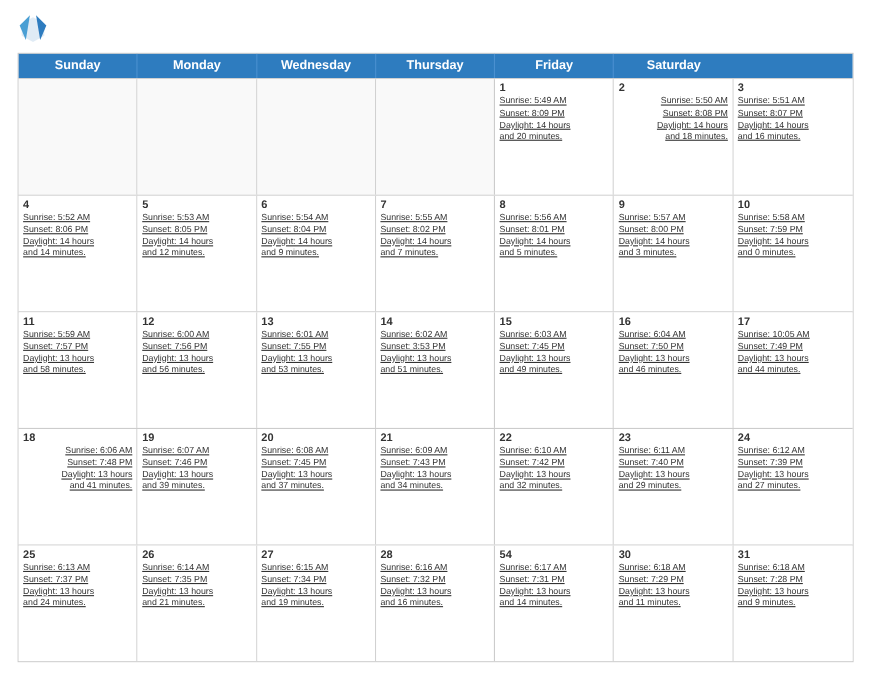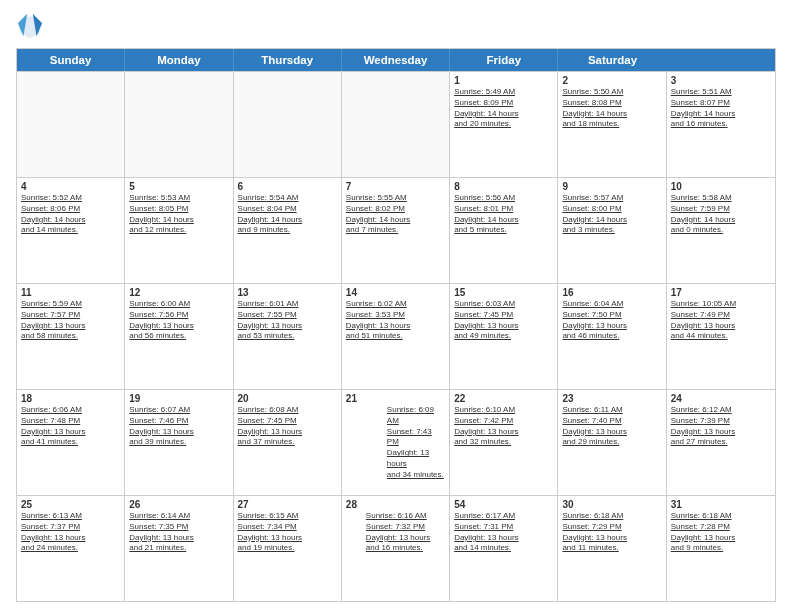--- a/index.html
+++ b/index.html
@@ -129,41 +129,41 @@
     <div class="title-block">
       <div class="month-year"></div>
       <div class="location"></div>
     </div>
   </div>
 
   <div class="calendar">
     <div class="day-headers">
     <div class="day-header">Sunday</div>
         <div class="day-header">Monday</div>
+        <div class="day-header">Wednesday</div>
         <div class="day-header">Thursday</div>
-        <div class="day-header">Wednesday</div>
         <div class="day-header">Friday</div>
         <div class="day-header">Saturday</div>
       </div>
     <div class="calendar-body">
     <div class="week-row">
           <div class="day-cell empty"></div>
           <div class="day-cell empty"></div>
           <div class="day-cell empty"></div>
           <div class="day-cell empty"></div>
           <div class="day-cell">
             <div class="day-num">1</div>
             <div class="day-info" style="white-space: pre-line;">Sunrise: 5:49 AM
 Sunset: 8:09 PM
 Daylight: 14 hours
 and 20 minutes.</div>
           </div>
           <div class="day-cell">
             <div class="day-num">2</div>
-            <div class="day-info" style="white-space: pre-line;">Sunrise: 5:50 AM
+            <div class="day-info" style="white-space: pre-line; text-align: right;">Sunrise: 5:50 AM
 Sunset: 8:08 PM
 Daylight: 14 hours
 and 18 minutes.</div>
           </div>
           <div class="day-cell">
             <div class="day-num">3</div>
             <div class="day-info" style="white-space: pre-line;">Sunrise: 5:51 AM
 Sunset: 8:07 PM
 Daylight: 14 hours
 and 16 minutes.</div>
@@ -267,42 +267,42 @@
             <div class="day-num">17</div>
             <div class="day-info" style="white-space: pre-line;">Sunrise: 10:05 AM
 Sunset: 7:49 PM
 Daylight: 13 hours
 and 44 minutes.</div>
           </div>
         </div>
         <div class="week-row">
           <div class="day-cell">
             <div class="day-num">18</div>
-            <div class="day-info" style="white-space: pre-line;">Sunrise: 6:06 AM
+            <div class="day-info" style="white-space: pre-line; text-align: right;">Sunrise: 6:06 AM
 Sunset: 7:48 PM
 Daylight: 13 hours
 and 41 minutes.</div>
           </div>
           <div class="day-cell">
             <div class="day-num">19</div>
             <div class="day-info" style="white-space: pre-line;">Sunrise: 6:07 AM
 Sunset: 7:46 PM
 Daylight: 13 hours
 and 39 minutes.</div>
           </div>
           <div class="day-cell">
             <div class="day-num">20</div>
             <div class="day-info" style="white-space: pre-line;">Sunrise: 6:08 AM
 Sunset: 7:45 PM
 Daylight: 13 hours
 and 37 minutes.</div>
           </div>
           <div class="day-cell">
             <div class="day-num">21</div>
-            <div class="day-info" style="white-space: pre-line; margin-left: 41px;">Sunrise: 6:09 AM
+            <div class="day-info" style="white-space: pre-line;">Sunrise: 6:09 AM
 Sunset: 7:43 PM
 Daylight: 13 hours
 and 34 minutes.</div>
           </div>
           <div class="day-cell">
             <div class="day-num">22</div>
             <div class="day-info" style="white-space: pre-line;">Sunrise: 6:10 AM
 Sunset: 7:42 PM
 Daylight: 13 hours
 and 32 minutes.</div>
@@ -339,21 +339,21 @@
           </div>
           <div class="day-cell">
             <div class="day-num">27</div>
             <div class="day-info" style="white-space: pre-line;">Sunrise: 6:15 AM
 Sunset: 7:34 PM
 Daylight: 13 hours
 and 19 minutes.</div>
           </div>
           <div class="day-cell">
             <div class="day-num">28</div>
-            <div class="day-info" style="white-space: pre-line; margin-left: 20px;">Sunrise: 6:16 AM
+            <div class="day-info" style="white-space: pre-line;">Sunrise: 6:16 AM
 Sunset: 7:32 PM
 Daylight: 13 hours
 and 16 minutes.</div>
           </div>
           <div class="day-cell">
             <div class="day-num">54</div>
             <div class="day-info" style="white-space: pre-line;">Sunrise: 6:17 AM
 Sunset: 7:31 PM
 Daylight: 13 hours
 and 14 minutes.</div>

